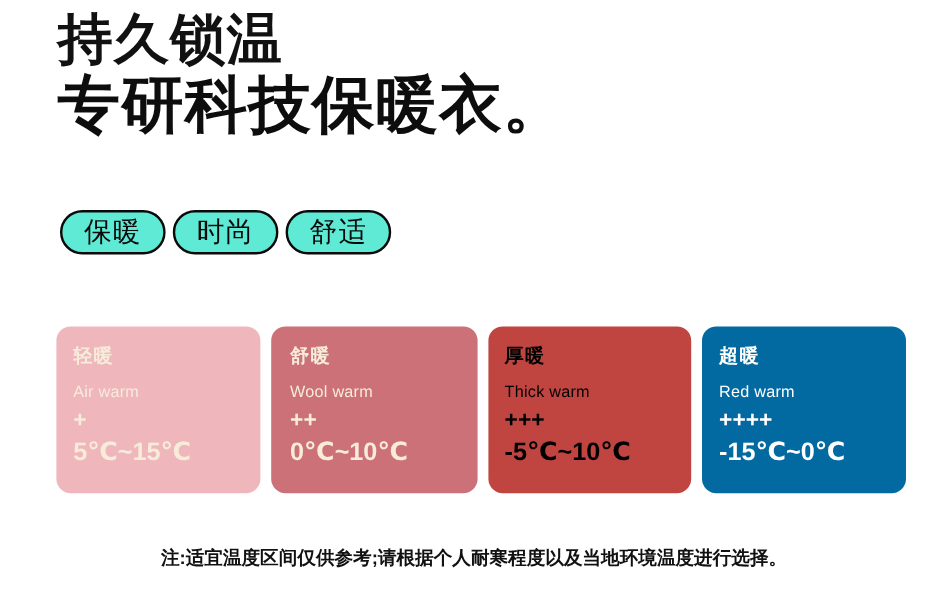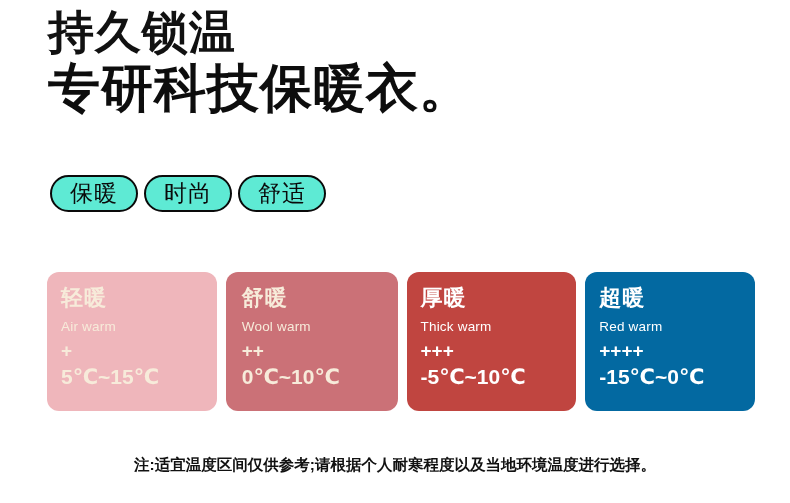--- a/index.html
+++ b/index.html
@@ -84,21 +84,21 @@
   }
   .warm-card {
     flex: 1 1 0;
     border-radius: 12px;
     padding: 13px 0 0 14px;
     box-sizing: border-box;
     position: relative;
     overflow: hidden;
   }
   .card-title {
-    font-size: 22px;
+    font-size: 16px;
     font-weight: 700;
     line-height: 26px;
     letter-spacing: 1px;
   }
   .card-sub {
     font-size: 13.5px;
     font-weight: 400;
     line-height: 17px;
     margin-top: 7px;
     letter-spacing: 0.2px;
@@ -162,21 +162,21 @@
       <div class="card-temp">5℃~15℃</div>
     </div>
 
     <div class="warm-card" style="background: rgb(203, 113, 119); color: rgb(247, 235, 218); padding-left: 16px;">
       <div class="card-title">舒暖</div>
       <div class="card-sub">Wool warm</div>
       <div class="card-plus">++</div>
       <div class="card-temp">0℃~10℃</div>
     </div>
 
-    <div class="warm-card" style="background: rgb(192, 69, 64); color: #ffffff;">
+    <div class="warm-card" style="background: rgb(192, 69, 64); color: #000000;">
       <div class="card-title">厚暖</div>
       <div class="card-sub">Thick warm</div>
       <div class="card-plus">+++</div>
       <div class="card-temp">-5℃~10℃</div>
     </div>
 
     <div class="warm-card" style="background: #0369a1; color: rgb(255, 255, 255);">
       <div class="card-title">超暖</div>
       <div class="card-sub">Red warm</div>
       <div class="card-plus">++++</div>

